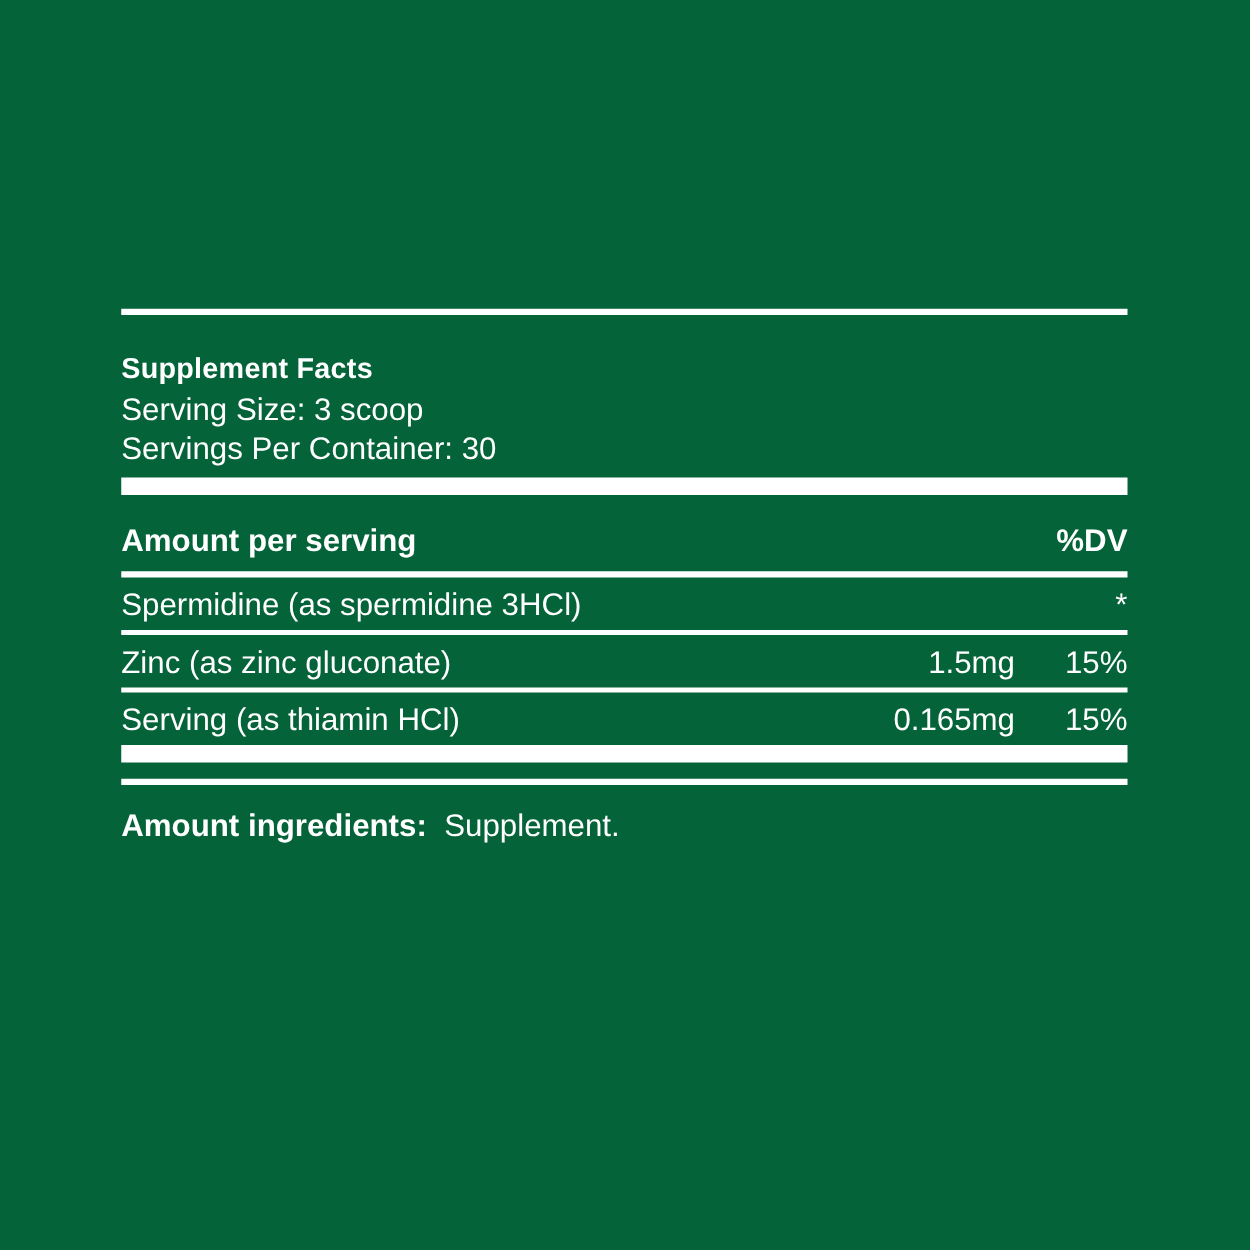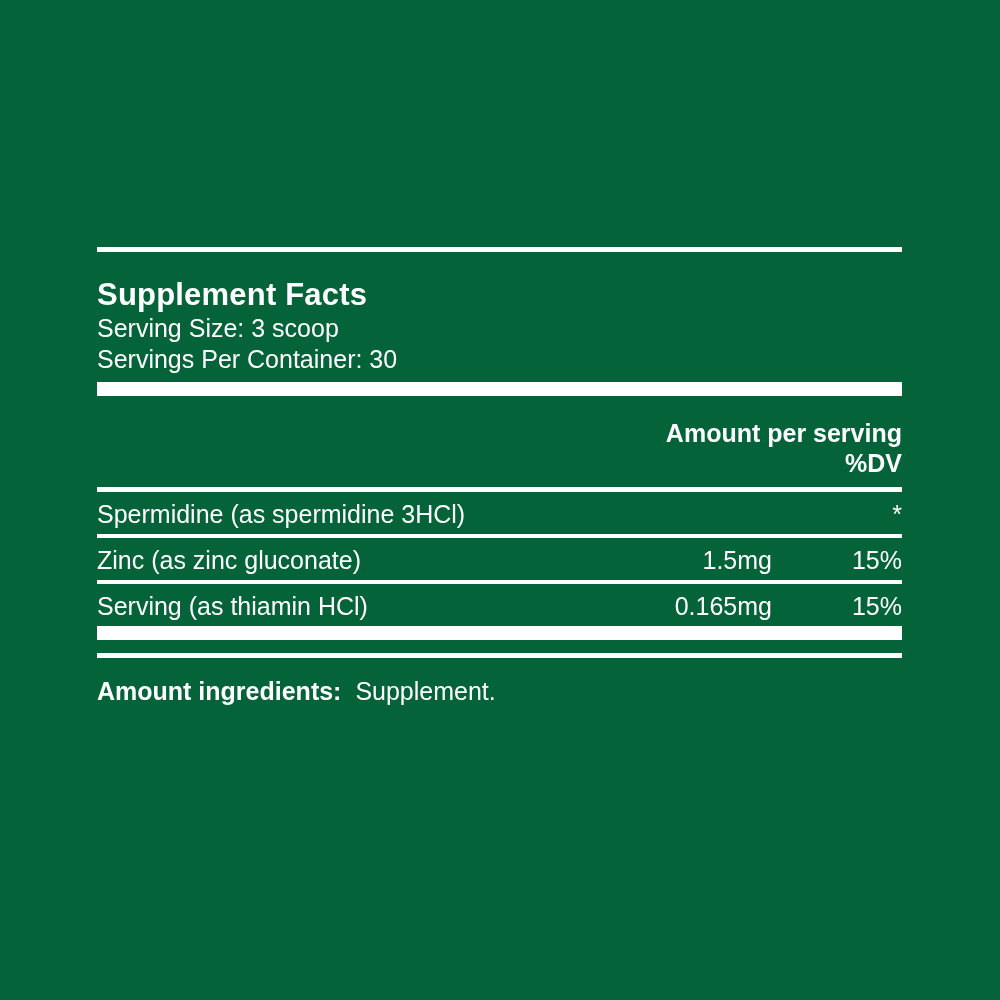--- a/index.html
+++ b/index.html
@@ -28,55 +28,53 @@
   .rule-mid {
     height: 4px;
     background: #ffffff;
   }
   .rule-thick {
     height: 14px;
     background: #ffffff;
   }
   .title {
     margin-top: 26px;
-    font-size: 31px;
+    font-size: 23px;
     font-weight: 700;
     line-height: 33px;
     letter-spacing: 0.2px;
   }
   .sub {
     font-size: 25px;
     line-height: 31px;
   }
   .sub.first {
     margin-top: 2px;
   }
   .bar-after-intro {
     margin-top: 7px;
   }
   .hdr-row {
     display: flex;
     justify-content: space-between;
-    align-items: flex-end;
+    align-items: flex-start;
     margin-top: 22px;
     font-size: 25px;
     font-weight: 700;
     line-height: 30px;
-    flex-direction: column;
   }
   .rule-after-hdr {
     margin-top: 9px;
   }
   .nutrient-row {
     display: flex;
     align-items: flex-end;
     font-size: 25px;
     line-height: 31px;
     padding: 7px 0 4px 0;
-    gap: 40px;
   }
   .nutrient-row .name {
     flex: 1;
   }
   .nutrient-row .amount {
     width: 150px;
     text-align: right;
   }
   .nutrient-row .dv {
     width: 90px;

